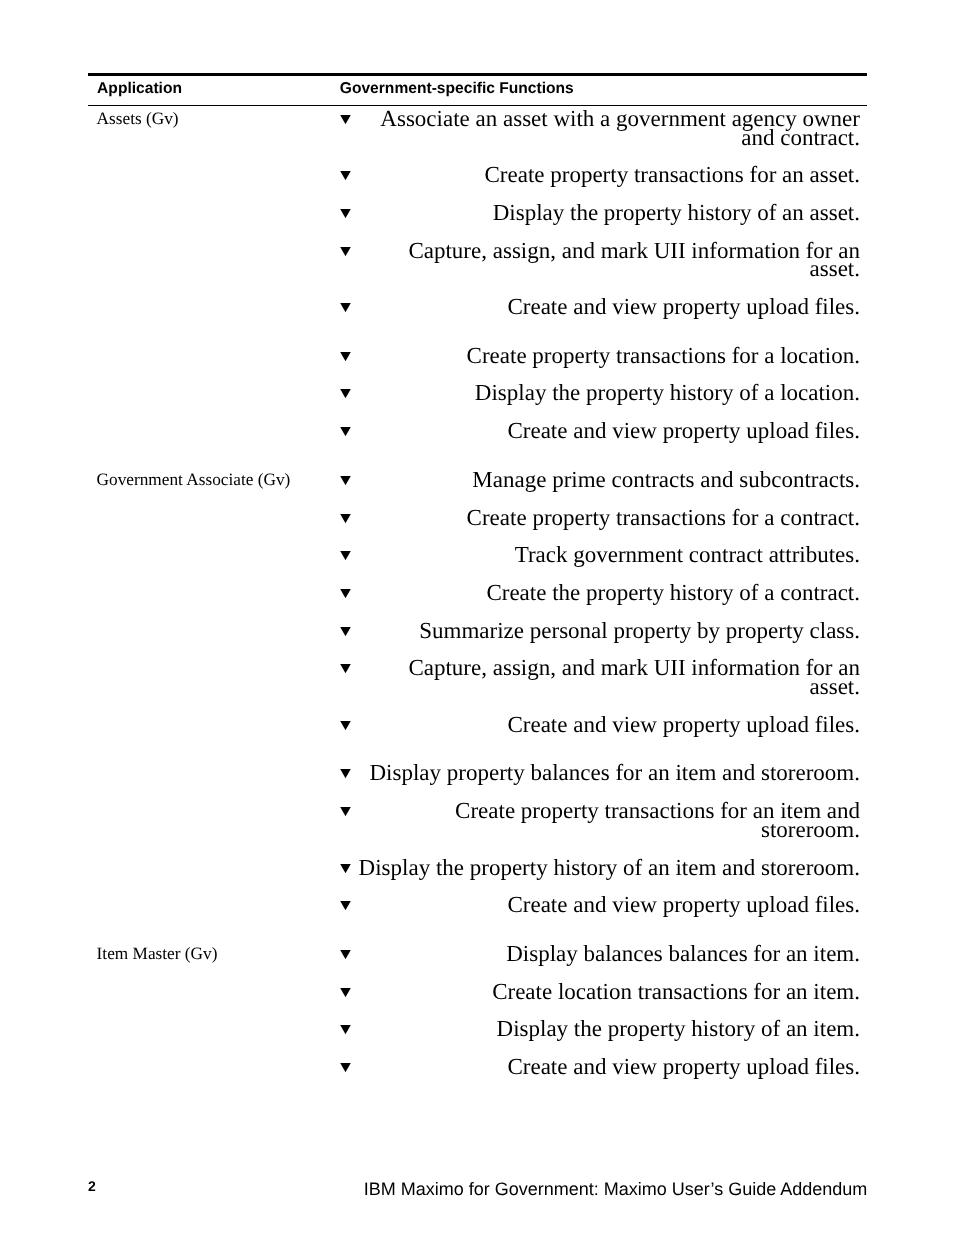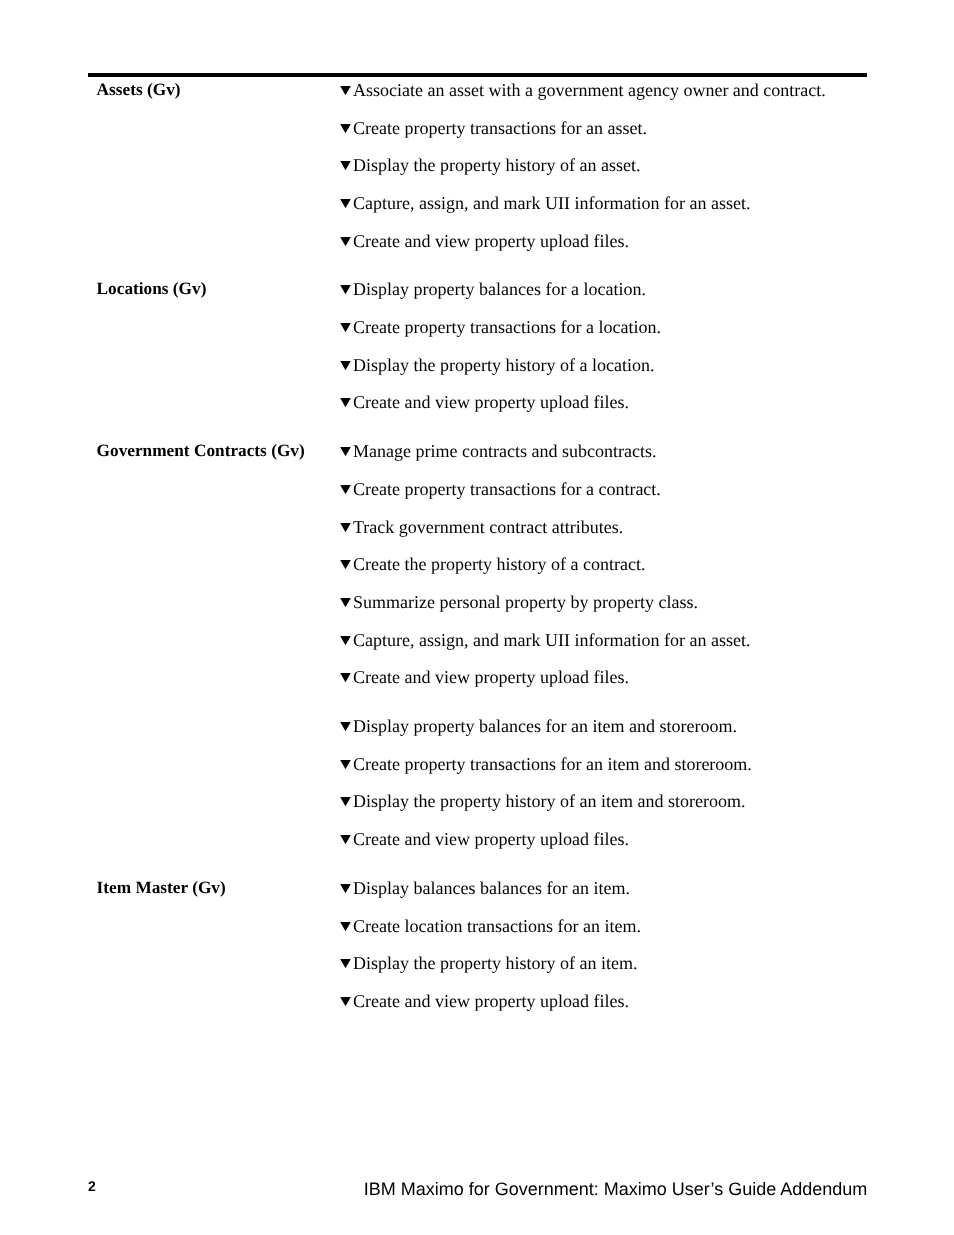--- a/index.html
+++ b/index.html
@@ -75,37 +75,37 @@
     margin-bottom: 19.0px;
   }
   .app-cell {
     position: absolute;
     left: 8.6px;
     top: 0;
     width: 240px;
     font-size: 17.28px;
     line-height: 18.7px;
     white-space: nowrap;
-    font-weight: bold;
   }
   .fn-cell {
     position: relative;
     margin-left: 252px;
     width: 520px;
   }
   .bullet {
     position: absolute;
     left: 0px;
     top: 5.0px;
     line-height: 0;
   }
   .fn-text {
     margin-left: 13px;
-    font-size: 18px;
+    font-size: 23px;
     line-height: 18.7px;
+    text-align: right;
   }
   
   .footer {
     position: absolute;
     left: 88px;
     top: 1179px;
     width: 779px;
     font-family: "Liberation Sans", sans-serif;
     font-size: 12.6px;
   }
@@ -123,20 +123,24 @@
     font-size: 18px;
   }
 </style>
 </head>
 <body>
 
 <div class="page">
 
   <div class="table">
     <div class="rule-top"></div>
+    <div class="head-row">
+      <div class="head-cell head-app">Application</div>
+      <div class="head-cell head-fn">Government-specific Functions</div>
+    </div>
     <div class="rule-head"></div>
     <div class="body" id="table-body">
       <div class="group">
         <div class="row">
           <div class="app-cell">Assets (Gv)</div>
           <div class="fn-cell">
             <span class="bullet"><svg width="11" height="9.2" viewBox="0 0 11 9.2" aria-hidden="true">
                   <path d="M0.2 0 L10.8 0 L5.5 9.2 Z" fill="#000"></path>
                 </svg></span>
             <div class="fn-text">Associate an asset with a government agency owner and contract.</div>
@@ -174,29 +178,20 @@
           <div class="fn-cell">
             <span class="bullet"><svg width="11" height="9.2" viewBox="0 0 11 9.2" aria-hidden="true">
                   <path d="M0.2 0 L10.8 0 L5.5 9.2 Z" fill="#000"></path>
                 </svg></span>
             <div class="fn-text">Create and view property upload files.</div>
           </div>
         </div>
       </div>
       <div class="group">
         <div class="row">
-          <div class="app-cell">Locations (Gv)</div>
-          <div class="fn-cell">
-            <span class="bullet"><svg width="11" height="9.2" viewBox="0 0 11 9.2" aria-hidden="true">
-                  <path d="M0.2 0 L10.8 0 L5.5 9.2 Z" fill="#000"></path>
-                </svg></span>
-            <div class="fn-text">Display property balances for a location.</div>
-          </div>
-        </div>
-        <div class="row">
           <div class="app-cell"></div>
           <div class="fn-cell">
             <span class="bullet"><svg width="11" height="9.2" viewBox="0 0 11 9.2" aria-hidden="true">
                   <path d="M0.2 0 L10.8 0 L5.5 9.2 Z" fill="#000"></path>
                 </svg></span>
             <div class="fn-text">Create property transactions for a location.</div>
           </div>
         </div>
         <div class="row">
           <div class="app-cell"></div>
@@ -212,21 +207,21 @@
           <div class="fn-cell">
             <span class="bullet"><svg width="11" height="9.2" viewBox="0 0 11 9.2" aria-hidden="true">
                   <path d="M0.2 0 L10.8 0 L5.5 9.2 Z" fill="#000"></path>
                 </svg></span>
             <div class="fn-text">Create and view property upload files.</div>
           </div>
         </div>
       </div>
       <div class="group">
         <div class="row">
-          <div class="app-cell">Government Contracts (Gv)</div>
+          <div class="app-cell">Government Associate (Gv)</div>
           <div class="fn-cell">
             <span class="bullet"><svg width="11" height="9.2" viewBox="0 0 11 9.2" aria-hidden="true">
                   <path d="M0.2 0 L10.8 0 L5.5 9.2 Z" fill="#000"></path>
                 </svg></span>
             <div class="fn-text">Manage prime contracts and subcontracts.</div>
           </div>
         </div>
         <div class="row">
           <div class="app-cell"></div>
           <div class="fn-cell">

